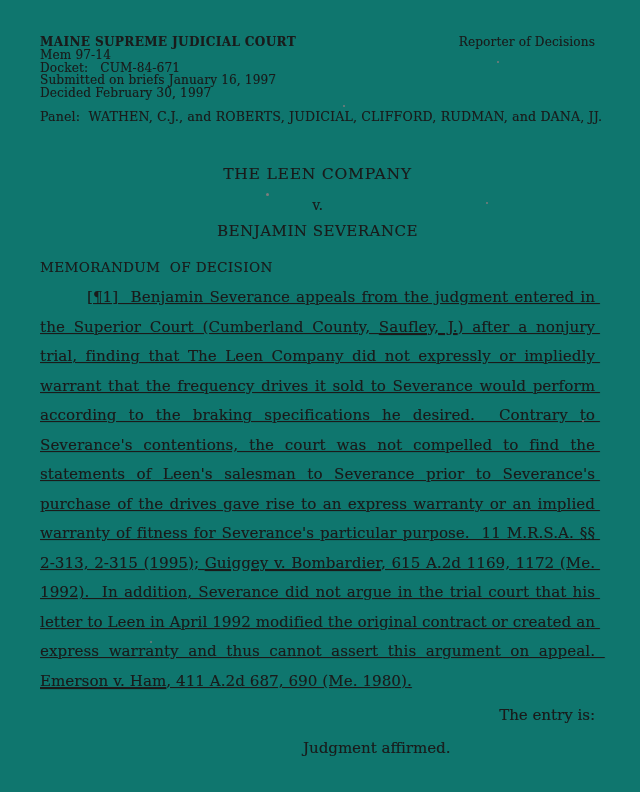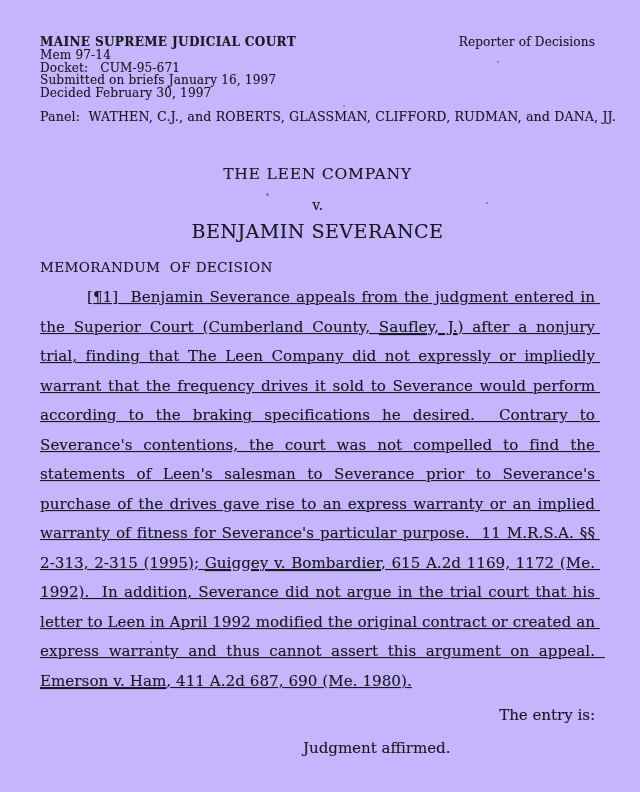--- a/index.html
+++ b/index.html
@@ -1,19 +1,19 @@
 <!DOCTYPE html>
 <html><head>
 <meta charset="utf-8">
 <style>
   html, body { margin: 0; padding: 0; background: #e8e8e8; }
   .page {
     width: 640px;
     height: 792px;
-    background: #c4b5fd;
+    background: #0f766e;
     position: relative;
     overflow: hidden;
     font-family: "DejaVu Serif", "Liberation Serif", serif;
     color: #1a1a1a;
     text-shadow: 0.3px 0.3px 0 rgba(20,20,20,0.35);
   }
   .content { padding: 36px 45px 0 40px; }
 
   .hdr-row { display: flex; justify-content: space-between; align-items: flex-start; }
   .hdr-line {
@@ -22,21 +22,21 @@
     white-space: pre;
     letter-spacing: 0.2px;
   }
   .court { font-weight: bold; letter-spacing: 0.4px; }
   .reporter { font-weight: normal; }
   .panel { margin-top: 11px; font-size: 12.5px; }
 
   .caption { text-align: center; margin-top: 42px; }
   .cap-title { font-size: 15.5px; letter-spacing: 0.8px; line-height: 16px; }
   .cap-v { font-size: 14px; margin-top: 16px; line-height: 15px; }
-  .cap-def { margin-top: 11px; font-size: 19px; letter-spacing: 0.5px; line-height: 15.5px; }
+  .cap-def { margin-top: 11px; font-size: 15px; letter-spacing: 0.5px; line-height: 15.5px; }
 
   .memo-heading {
     margin-top: 20px;
     font-size: 13.5px;
     letter-spacing: 0.4px;
     white-space: pre;
     line-height: 16px;
   }
 
   .body-par {
@@ -83,25 +83,25 @@
 <body>
 
 <div class="page">
   <div class="content">
 
     <div class="hdr-row">
       <span class="hdr-line court">MAINE SUPREME JUDICIAL COURT</span>
       <span class="hdr-line reporter">Reporter of Decisions</span>
     </div>
     <div class="hdr-line">Mem 97-14</div>
-    <div class="hdr-line">Docket:   CUM-95-671</div>
+    <div class="hdr-line">Docket:   CUM-84-671</div>
     <div class="hdr-line">Submitted on briefs January 16, 1997</div>
     <div class="hdr-line">Decided February 30, 1997</div>
 
-    <div class="hdr-line panel">Panel:  WATHEN, C.J., and ROBERTS, GLASSMAN, CLIFFORD, RUDMAN, and DANA, JJ.</div>
+    <div class="hdr-line panel">Panel:  WATHEN, C.J., and ROBERTS, JUDICIAL, CLIFFORD, RUDMAN, and DANA, JJ.</div>
 
     <div class="caption">
       <div class="cap-title">THE LEEN COMPANY</div>
       <div class="cap-v">v.</div>
       <div class="cap-def">
         <div>BENJAMIN SEVERANCE</div>
       </div>
     </div>
 
     <div class="memo-heading">MEMORANDUM  OF DECISION</div>

